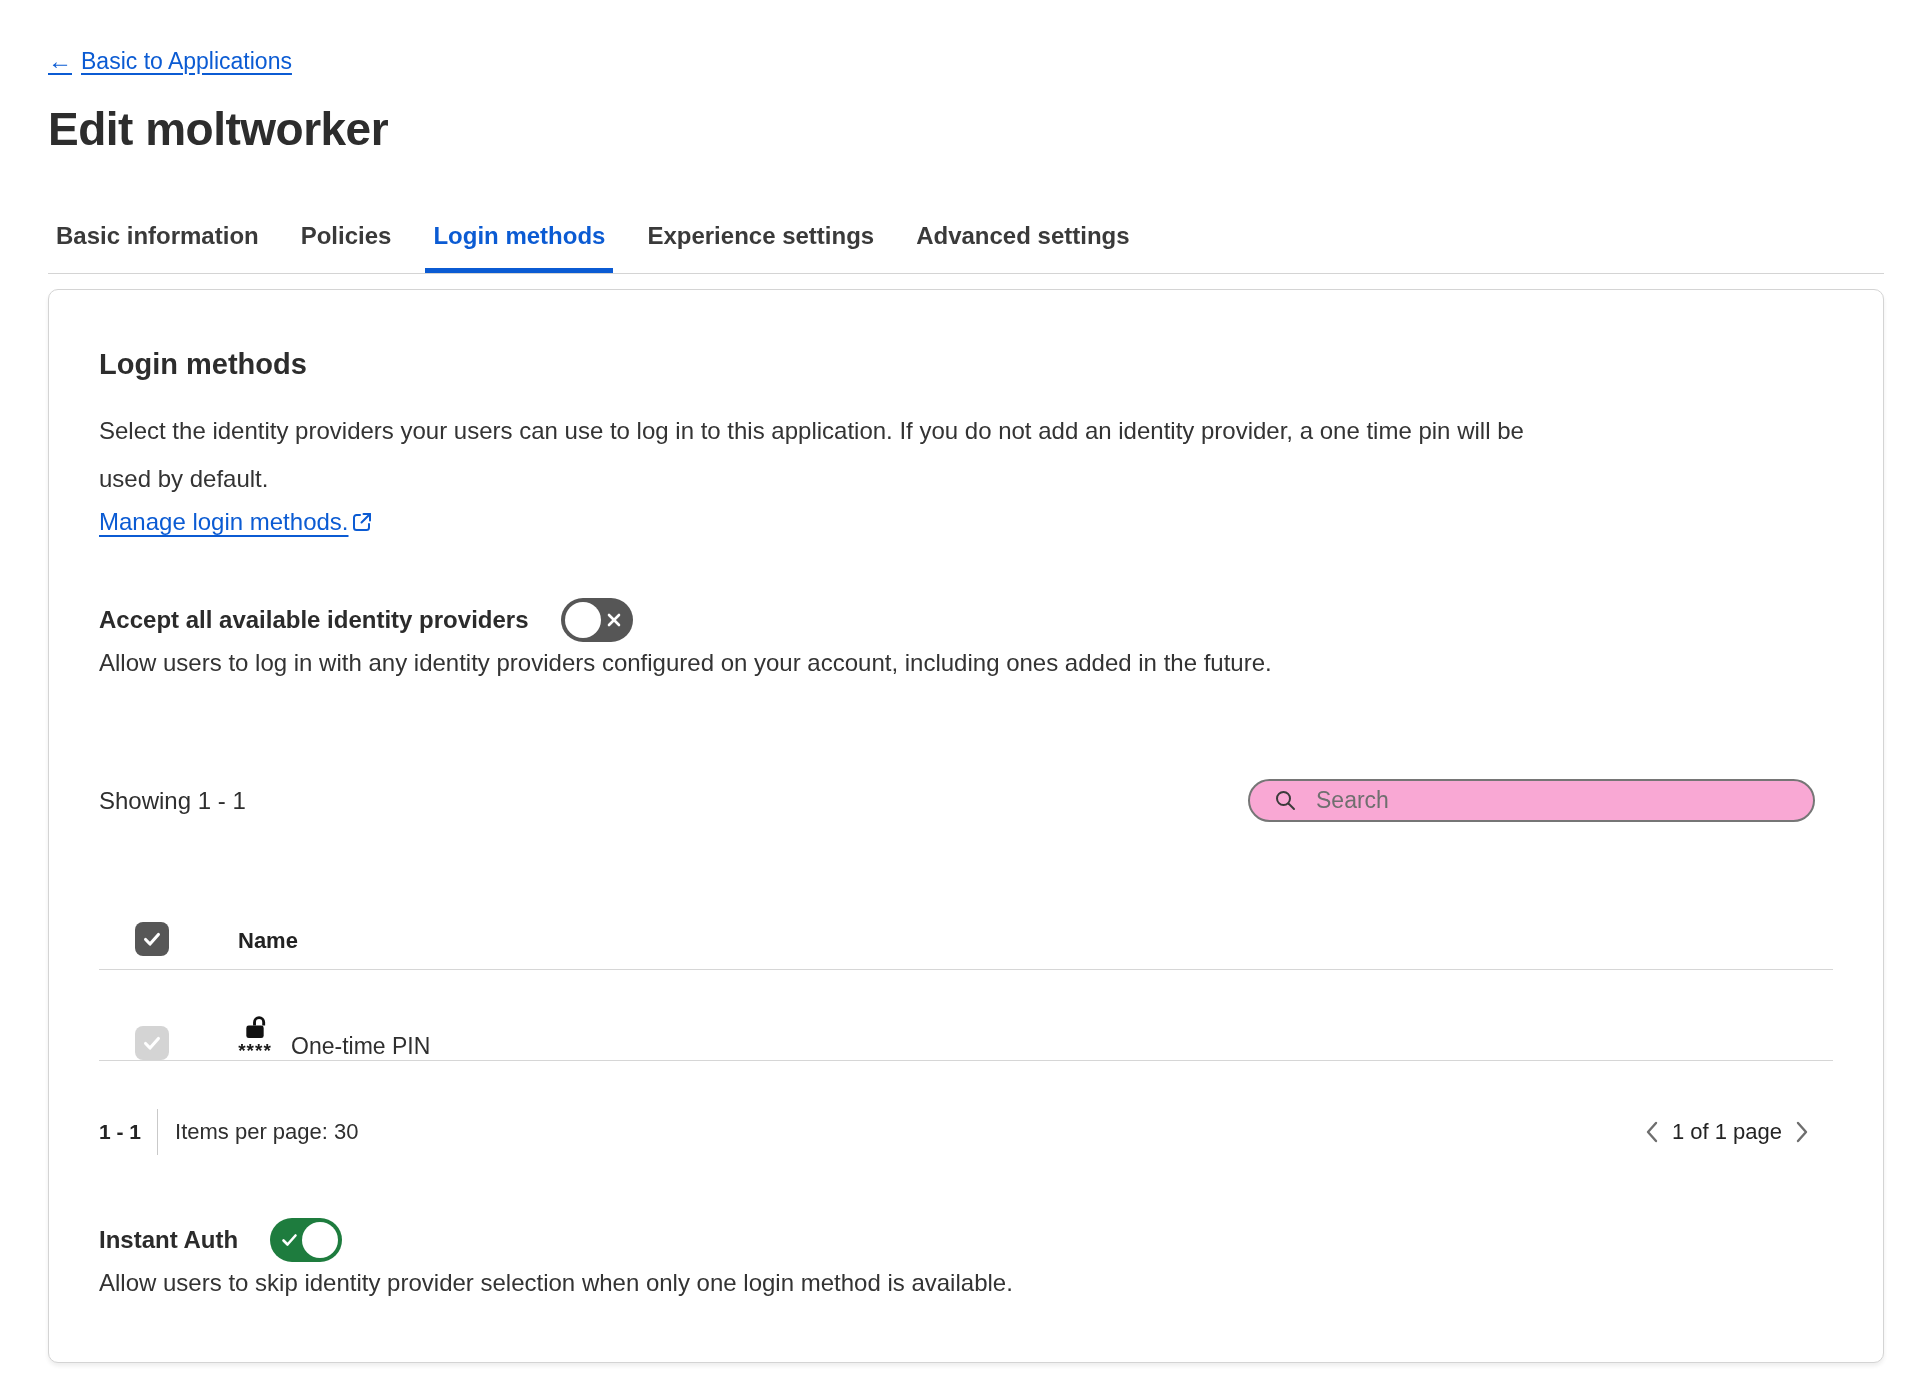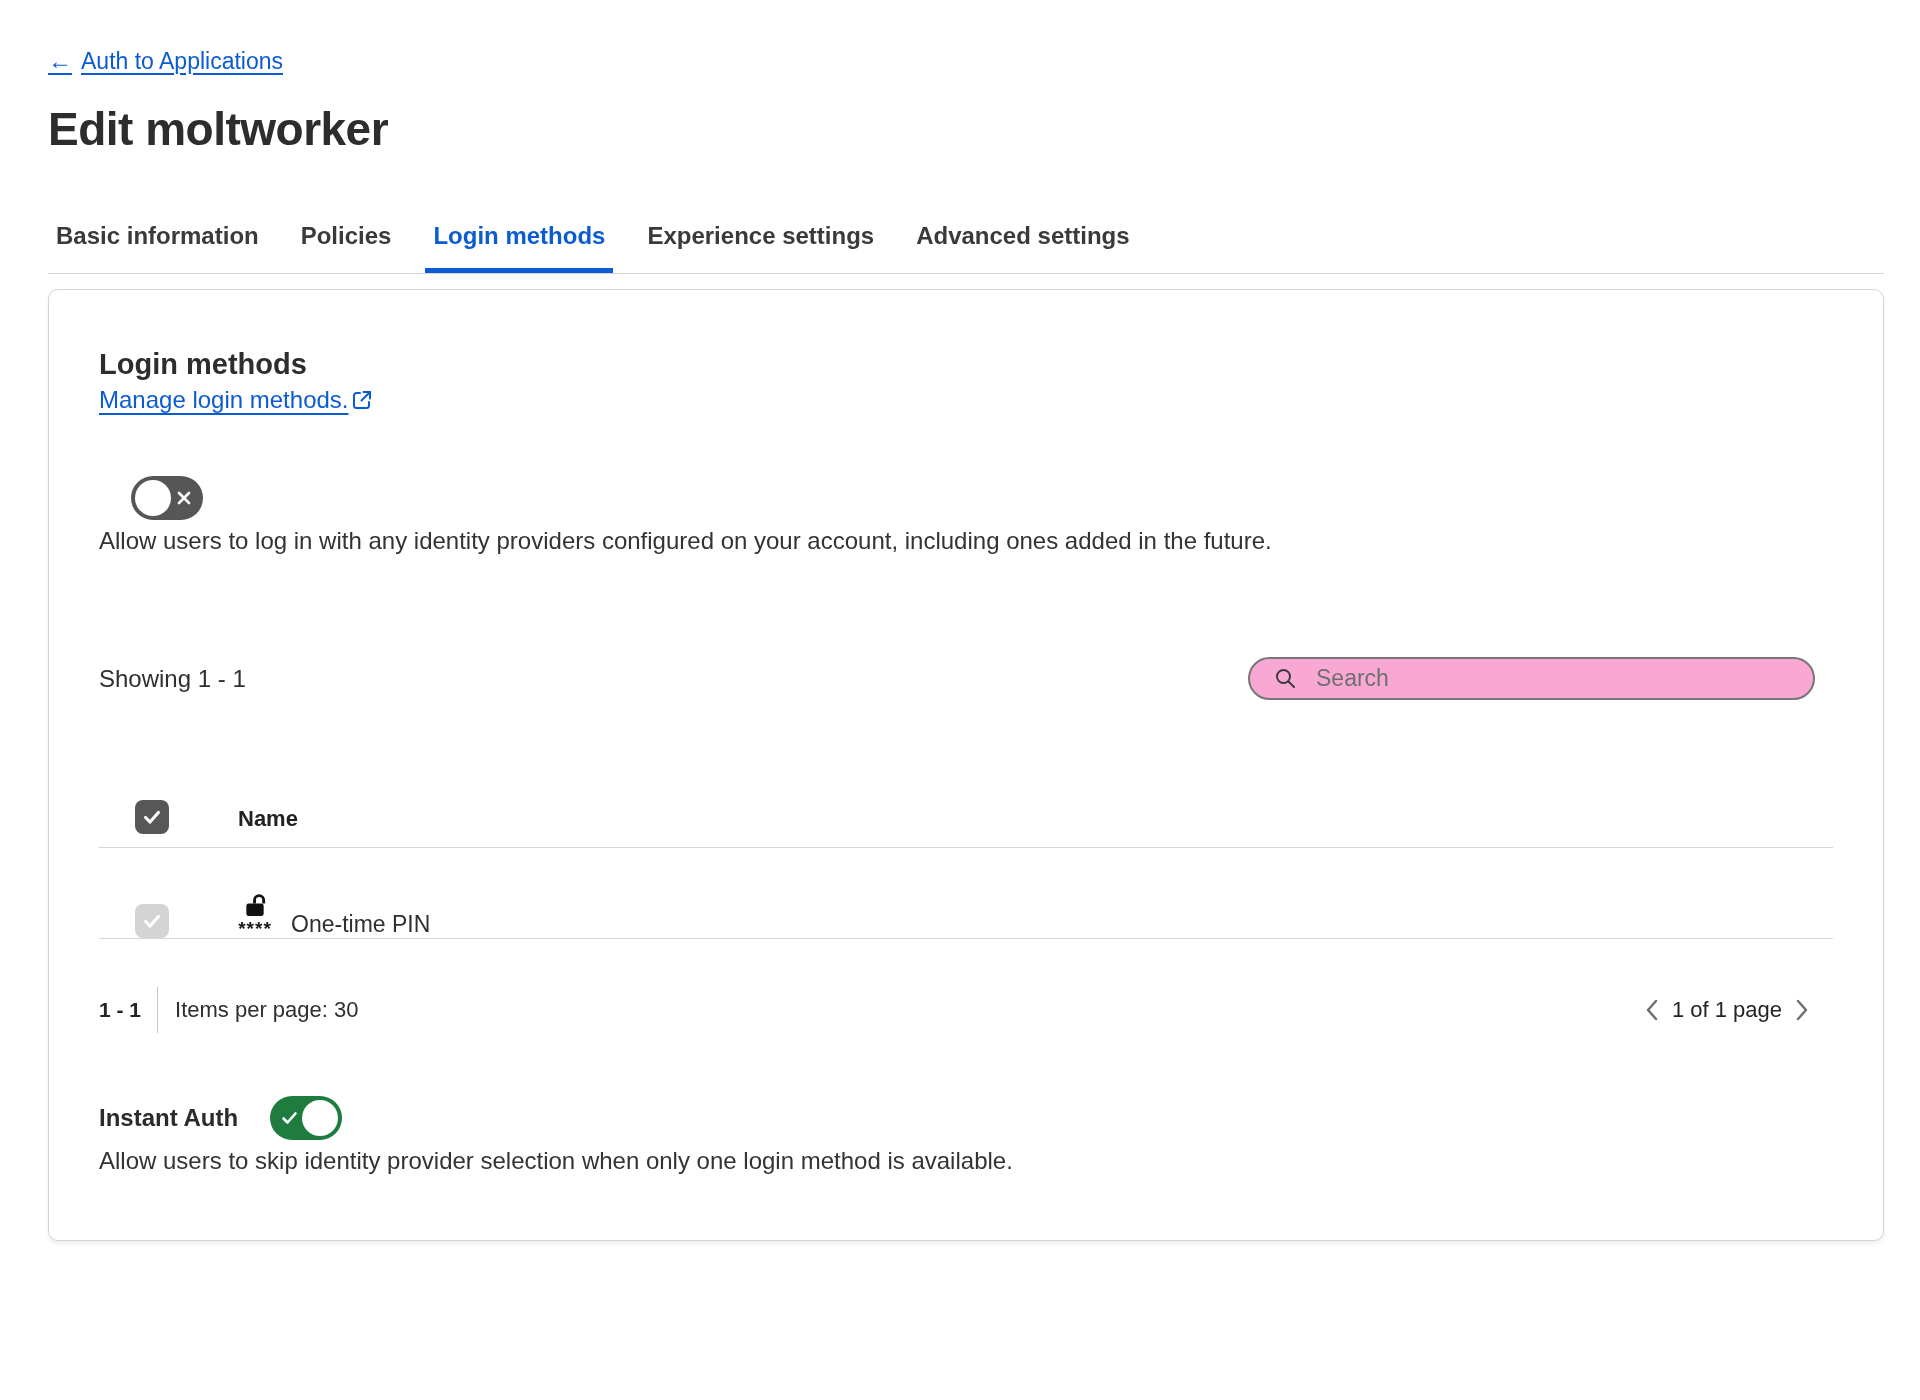--- a/index.html
+++ b/index.html
@@ -74,47 +74,49 @@
   .pag-btn { background:none; border:none; padding:2px; cursor:pointer; display:flex; align-items:center; }
   .page-status { font-size:22px; color:#242424; }
 </style>
 </head>
 <body>
 
 <div class="page">
 
   <a class="back-link">
     <span class="arrow">←</span>
-    <span>Auth to Applications</span>
+    <span>Basic to Applications</span>
   </a>
 
   <h1 class="page-title">Edit moltworker</h1>
 
   <nav class="tabs">
     <div class="tab">Basic information</div>
     <div class="tab">Policies</div>
     <div class="tab active">Login methods</div>
     <div class="tab">Experience settings</div>
     <div class="tab">Advanced settings</div>
   </nav>
 
   <section class="card">
 
     <h2 class="section-heading">Login methods</h2>
+    <p class="desc intro">Select the identity providers your users can use to log in to this application. If you do not add an identity provider, a one time pin will be used by default.</p>
 
     <a class="manage-link">
       <span>Manage login methods.</span>
       <svg width="24" height="24" viewBox="0 0 24 24" fill="none" stroke="#0b5bd3" stroke-width="2" stroke-linecap="round" stroke-linejoin="round">
         <path d="M10 5 H6.5 A2.5 2.5 0 0 0 4 7.5 V17.5 A2.5 2.5 0 0 0 6.5 20 H16.5 A2.5 2.5 0 0 0 19 17.5 V14"></path>
         <path d="M13.5 4 H20 V10.5"></path>
         <path d="M20 4 L11.5 12.5"></path>
       </svg>
     </a>
 
     <div class="toggle-row">
+      <span class="bold-label">Accept all available identity providers</span>
       <button class="toggle off" aria-checked="false">
         <span class="knob"></span>
         <svg class="state-icon" width="16" height="16" viewBox="0 0 16 16" fill="none" stroke="#ffffff" stroke-width="2.6" stroke-linecap="round">
           <path d="M3 3 L13 13"></path>
             <path d="M13 3 L3 13"></path>
         </svg>
       </button>
     </div>
     <p class="desc tight">Allow users to log in with any identity providers configured on your account, including ones added in the future.</p>
 

